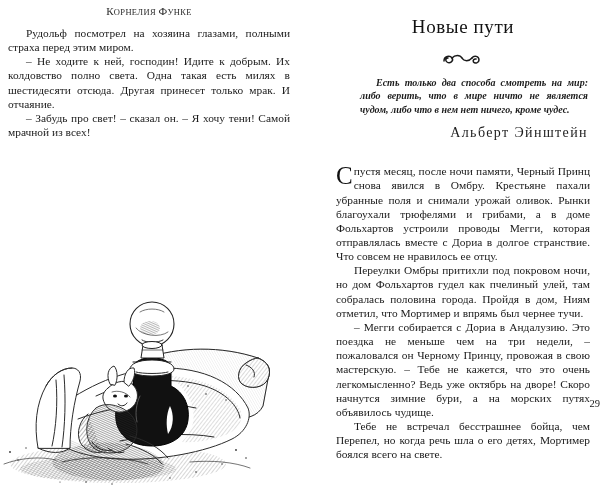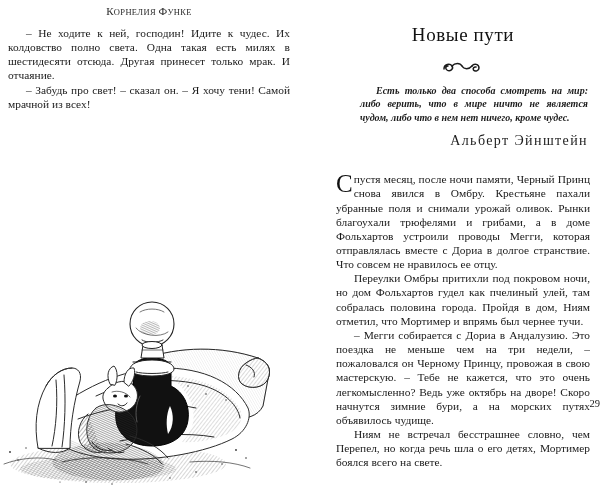--- a/index.html
+++ b/index.html
@@ -23,21 +23,21 @@
   .page {
     position: relative;
     width: 300px;
     height: 418px;
     box-sizing: border-box;
   }
   .page-left {
     padding: 0 10px 0 8px;
   }
   .page-right {
-    padding: 8px 10px 0 36px;
+    padding: 0 10px 0 36px;
   }
 
   
   .running-head {
     text-align: center;
     font-family: "Liberation Serif", "DejaVu Serif", serif;
     font-size: 8.5px;
     letter-spacing: 0.35px;
     color: #2a2a2a;
     margin-top: 5px;
@@ -145,21 +145,22 @@
 
 <div class="spread">
 
   <div class="page page-left">
 
     <div class="running-head">
       <span class="cap">К</span><span>ОРНЕЛИЯ</span>&nbsp;<span class="cap">Ф</span><span>УНКЕ</span>
     </div>
 
     <div class="body-text">
-      <p class="dialogue">– Не ходите к ней, господин! Идите к чудес. Их колдовство полно света. Одна такая есть милях в шестидесяти отсюда. Другая принесет только мрак. И отчаяние.</p>
+      <p>Рудольф посмотрел на хозяина глазами, полными страха перед этим миром.</p>
+      <p class="dialogue">– Не ходите к ней, господин! Идите к добрым. Их колдовство полно света. Одна такая есть милях в шестидесяти отсюда. Другая принесет только мрак. И отчаяние.</p>
       <p class="dialogue">– Забудь про свет! – сказал он. – Я хочу тени! Самой мрачной из всех!</p>
     </div>
 
     <div class="illustration">
       <svg width="300" height="258" viewBox="0 0 300 258" xmlns="http://www.w3.org/2000/svg">
         <defs>
           <pattern id="hatchA" width="3" height="3" patternUnits="userSpaceOnUse" patternTransform="rotate(38)">
             <line x1="0" y1="0" x2="0" y2="3" stroke="#2b2b2b" stroke-width="0.7"></line>
           </pattern>
           <pattern id="hatchB" width="2.2" height="2.2" patternUnits="userSpaceOnUse" patternTransform="rotate(-30)">
@@ -301,19 +302,19 @@
       </svg>
     </div>
 
     <p class="epigraph">Есть только два способа смотреть на мир: либо верить, что в мире ничто не является чудом, либо что в нем нет ничего, кроме чудес.</p>
     <p class="epigraph-source">Альберт Эйнштейн</p>
 
     <div class="body-text chapter-body">
       <p class="dropcap-para"><span class="dropcap">С</span><span>пустя месяц, после ночи памяти, Черный Принц снова явился в Омбру. Крестьяне пахали убранные поля и снимали урожай оливок. Рынки благоухали трюфелями и грибами, а в доме Фольхартов устроили проводы Мегги, которая отправлялась вместе с Дориа в долгое странствие. Что совсем не нравилось ее отцу.</span></p>
       <p>Переулки Омбры притихли под покровом ночи, но дом Фольхартов гудел как пчелиный улей, там собралась половина города. Пройдя в дом, Ниям отметил, что Мортимер и впрямь был чернее тучи.</p>
       <p class="dialogue">– Мегги собирается с Дориа в Андалузию. Это поездка не меньше чем на три недели, – пожаловался он Черному Принцу, провожая в свою мастерскую. – Тебе не кажется, что это очень легкомысленно? Ведь уже октябрь на дворе! Скоро начнутся зимние бури, а на морских путях объявилось чудище.</p>
-      <p>Ниям не встречал бесстрашнее словно, чем Перепел, но когда речь шла о его детях, Мортимер боялся всего на свете.</p>
+      <p>Тебе не встречал бесстрашнее бойца, чем Перепел, но когда речь шла о его детях, Мортимер боялся всего на свете.</p>
     </div>
 
     <div class="folio">29</div>
   </div>
 
 </div>
 
 </body></html>

